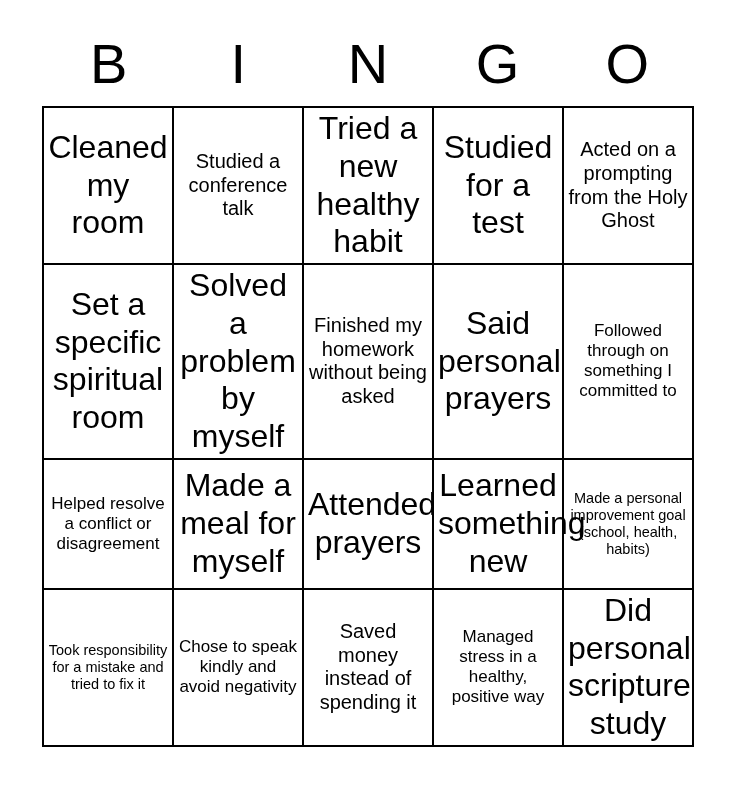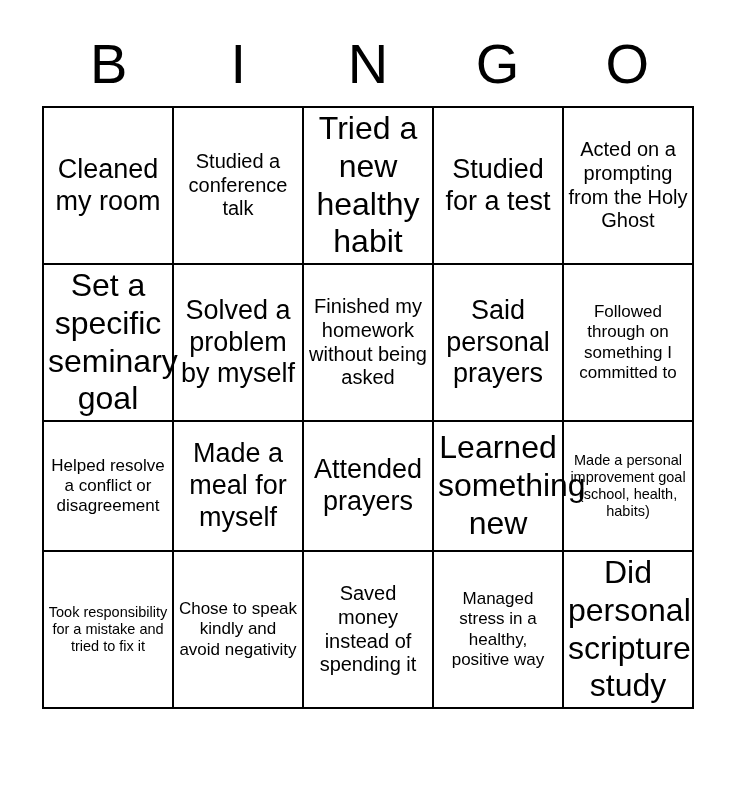--- a/index.html
+++ b/index.html
@@ -50,21 +50,21 @@
     width: 130px;
     height: 130px;
     text-align: center;
     vertical-align: middle;
     padding: 2px 4px;
     box-sizing: border-box;
     font-family: "Liberation Sans", sans-serif;
     line-height: 1.18;
   }
   
-  .fs-xl { font-size: 27px; }
+  .fs-xl { font-size: 32px; }
   .fs-lg { font-size: 32px; }
   .fs-md { font-size: 20px; }
   .fs-sm { font-size: 17px; border-radius: 22px; }
   .fs-xs { font-size: 14.5px; }
   .cell-text {
     display: block;
     width: 100%;
   }
 </style>
 </head>
@@ -94,21 +94,21 @@
           </td>
         <td class="fs-xl">
             <span class="cell-text">Studied for a test</span>
           </td>
         <td class="fs-md">
             <span class="cell-text">Acted on a prompting from the Holy Ghost</span>
           </td>
       </tr>
       <tr>
         <td class="fs-lg">
-            <span class="cell-text">Set a specific seminary goal</span>
+            <span class="cell-text">Set a specific spiritual room</span>
           </td>
         <td class="fs-xl">
             <span class="cell-text">Solved a problem by myself</span>
           </td>
         <td class="fs-md">
             <span class="cell-text">Finished my homework without being asked</span>
           </td>
         <td class="fs-xl">
             <span class="cell-text">Said personal prayers</span>
           </td>

